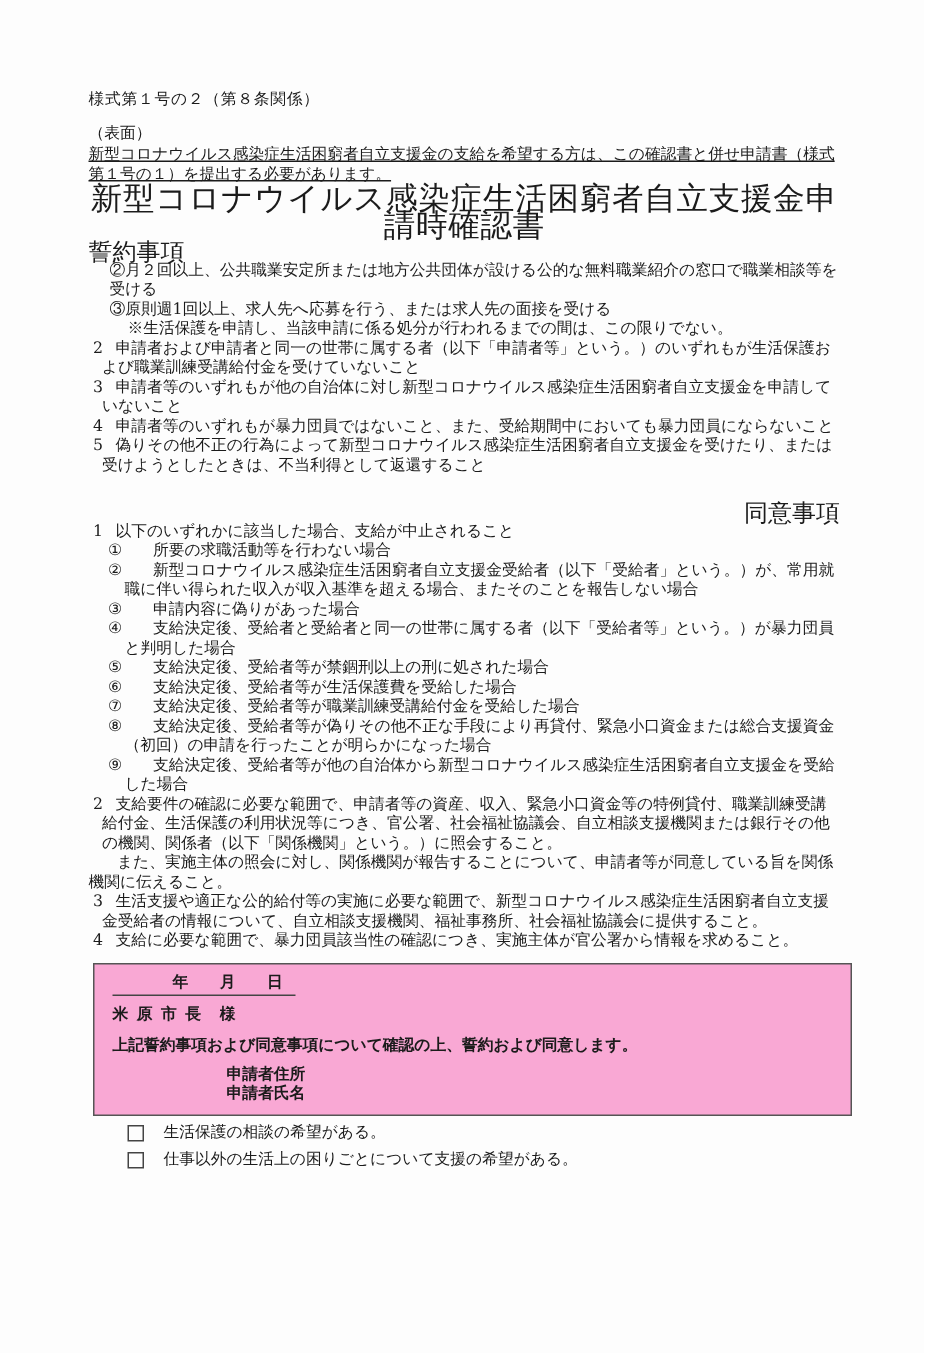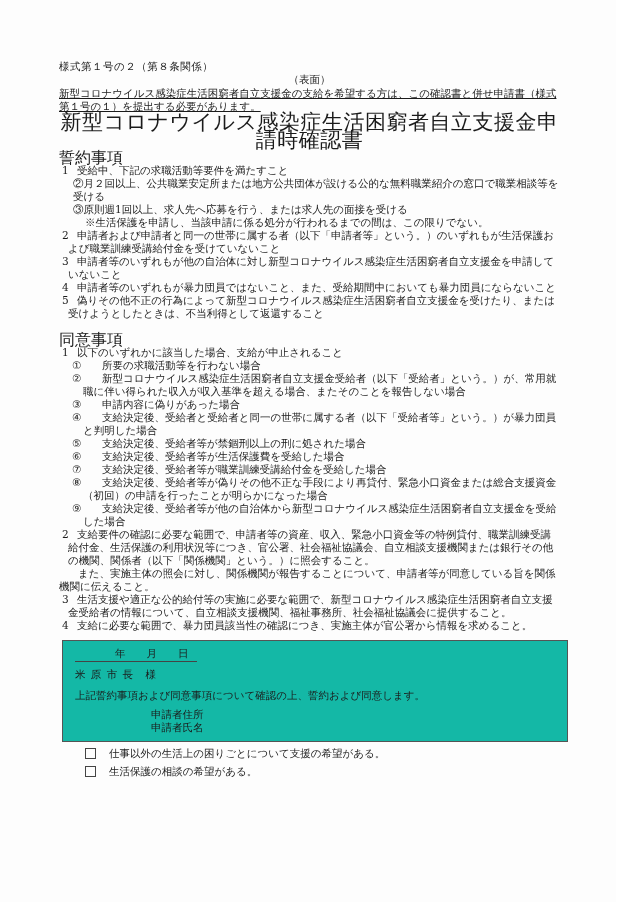--- a/index.html
+++ b/index.html
@@ -4,34 +4,34 @@
 <style>
   html, body { margin:0; padding:0; background:#ffffff; }
   .page {
     position:relative; width:616px; height:902px; background:#fdfdfd;
     font-family:"DejaVu Serif","Liberation Serif",serif;
     color:#1b1b1b; font-size:10.5px; line-height:13px;
     box-sizing:border-box; padding:60px 56px 0 59px;
     overflow:hidden;
   }
   .form-code { letter-spacing:0.5px; }
-  .side-label { text-align:center; }
+  .side-label { text-align:left; margin-top:10px; }
   .notice { margin-top:1px; text-decoration:underline; }
   .doc-title { font-size:21px; line-height:18px; font-weight:normal; text-align:center; margin:0; letter-spacing:0.5px; }
   .sec-heading { margin-top:2px; font-size:16px; }
-  .sec-heading.consent { margin-top:13px; }
+  .sec-heading.consent { margin-top:18px;text-align:right; }
   .num-item { padding-left:9px; text-indent:-6px; }
   .num-item .num { display:inline-block; width:15px; text-indent:0; }
   .sub { padding-left:14px; }
   .note { padding-left:26px; }
   .circ-item { padding-left:24px; text-indent:-11px; }
   .circ-item .cnum { display:inline-block; width:30px; text-indent:0; }
   .indent1 { text-indent:19px; }
   .sig-box { margin-top:8px; margin-left:3px; width:506px; box-sizing:border-box;
-             border:1px solid #555; padding:6px 10px 7px 12px; background:#14b8a6; }
+             border:1px solid #555; padding:6px 10px 7px 12px; background:#f9a8d4;font-weight:bold; }
   .date-row { margin-left:0; }
   .date-line { display:inline-block; border-bottom:1px solid #444; padding:0 8px 1px 40px; }
   .addressee { margin-top:6px; letter-spacing:1px; }
   .sig-statement { margin-top:8px; }
   .sig-labels { margin-top:6px; margin-left:76px; }
   .confirm-head-row { margin-top:8px; }
   .confirm-heading { font-size:11px; }
   .confirm-instruction { margin-left:22px; }
   .check-row { margin-top:5px; padding-left:26px; display:flex; align-items:center; }
   .checkbox { width:9px; height:9px; border:1px solid #444; display:inline-block;
@@ -42,21 +42,20 @@
 
 <div class="page">
 
   <div class="form-code">様式第１号の２（第８条関係）</div>
   <div class="side-label">（表面）</div>
   <div class="notice">新型コロナウイルス感染症生活困窮者自立支援金の支給を希望する方は、この確認書と併せ申請書（様式第１号の１）を提出する必要があります。</div>
   <h1 class="doc-title">新型コロナウイルス感染症生活困窮者自立支援金申請時確認書</h1>
 
   <div class="sec-heading">誓約事項</div>
 
-  <div class="num-item"><span class="num">1</span><span>受給中、下記の求職活動等要件を満たすこと</span></div>
   <div class="sub">②月２回以上、公共職業安定所または地方公共団体が設ける公的な無料職業紹介の窓口で職業相談等を受ける</div>
   <div class="sub">③原則週1回以上、求人先へ応募を行う、または求人先の面接を受ける</div>
   <div class="note">※生活保護を申請し、当該申請に係る処分が行われるまでの間は、この限りでない。</div>
 
   <div class="num-item"><span class="num">2</span><span>申請者および申請者と同一の世帯に属する者（以下「申請者等」という。）のいずれもが生活保護および職業訓練受講給付金を受けていないこと</span></div>
   <div class="num-item"><span class="num">3</span><span>申請者等のいずれもが他の自治体に対し新型コロナウイルス感染症生活困窮者自立支援金を申請していないこと</span></div>
   <div class="num-item"><span class="num">4</span><span>申請者等のいずれもが暴力団員ではないこと、また、受給期間中においても暴力団員にならないこと</span></div>
   <div class="num-item"><span class="num">5</span><span>偽りその他不正の行為によって新型コロナウイルス感染症生活困窮者自立支援金を受けたり、または受けようとしたときは、不当利得として返還すること</span></div>
 
   <div class="sec-heading consent">同意事項</div>
@@ -87,20 +86,20 @@
     <div class="sig-statement">上記誓約事項および同意事項について確認の上、誓約および同意します。</div>
     <div class="sig-labels">
       <div>申請者住所</div>
       <div>申請者氏名</div>
     </div>
   </div>
 
 
   <div class="check-row">
     <span class="checkbox"></span>
-    <span>仕事以外の生活上の困りごとについて支援の希望がある。</span>
+    <span>生活保護の相談の希望がある。</span>
   </div>
   <div class="check-row">
     <span class="checkbox"></span>
-    <span>生活保護の相談の希望がある。</span>
+    <span>仕事以外の生活上の困りごとについて支援の希望がある。</span>
   </div>
 
 </div>
 
 </body></html>

